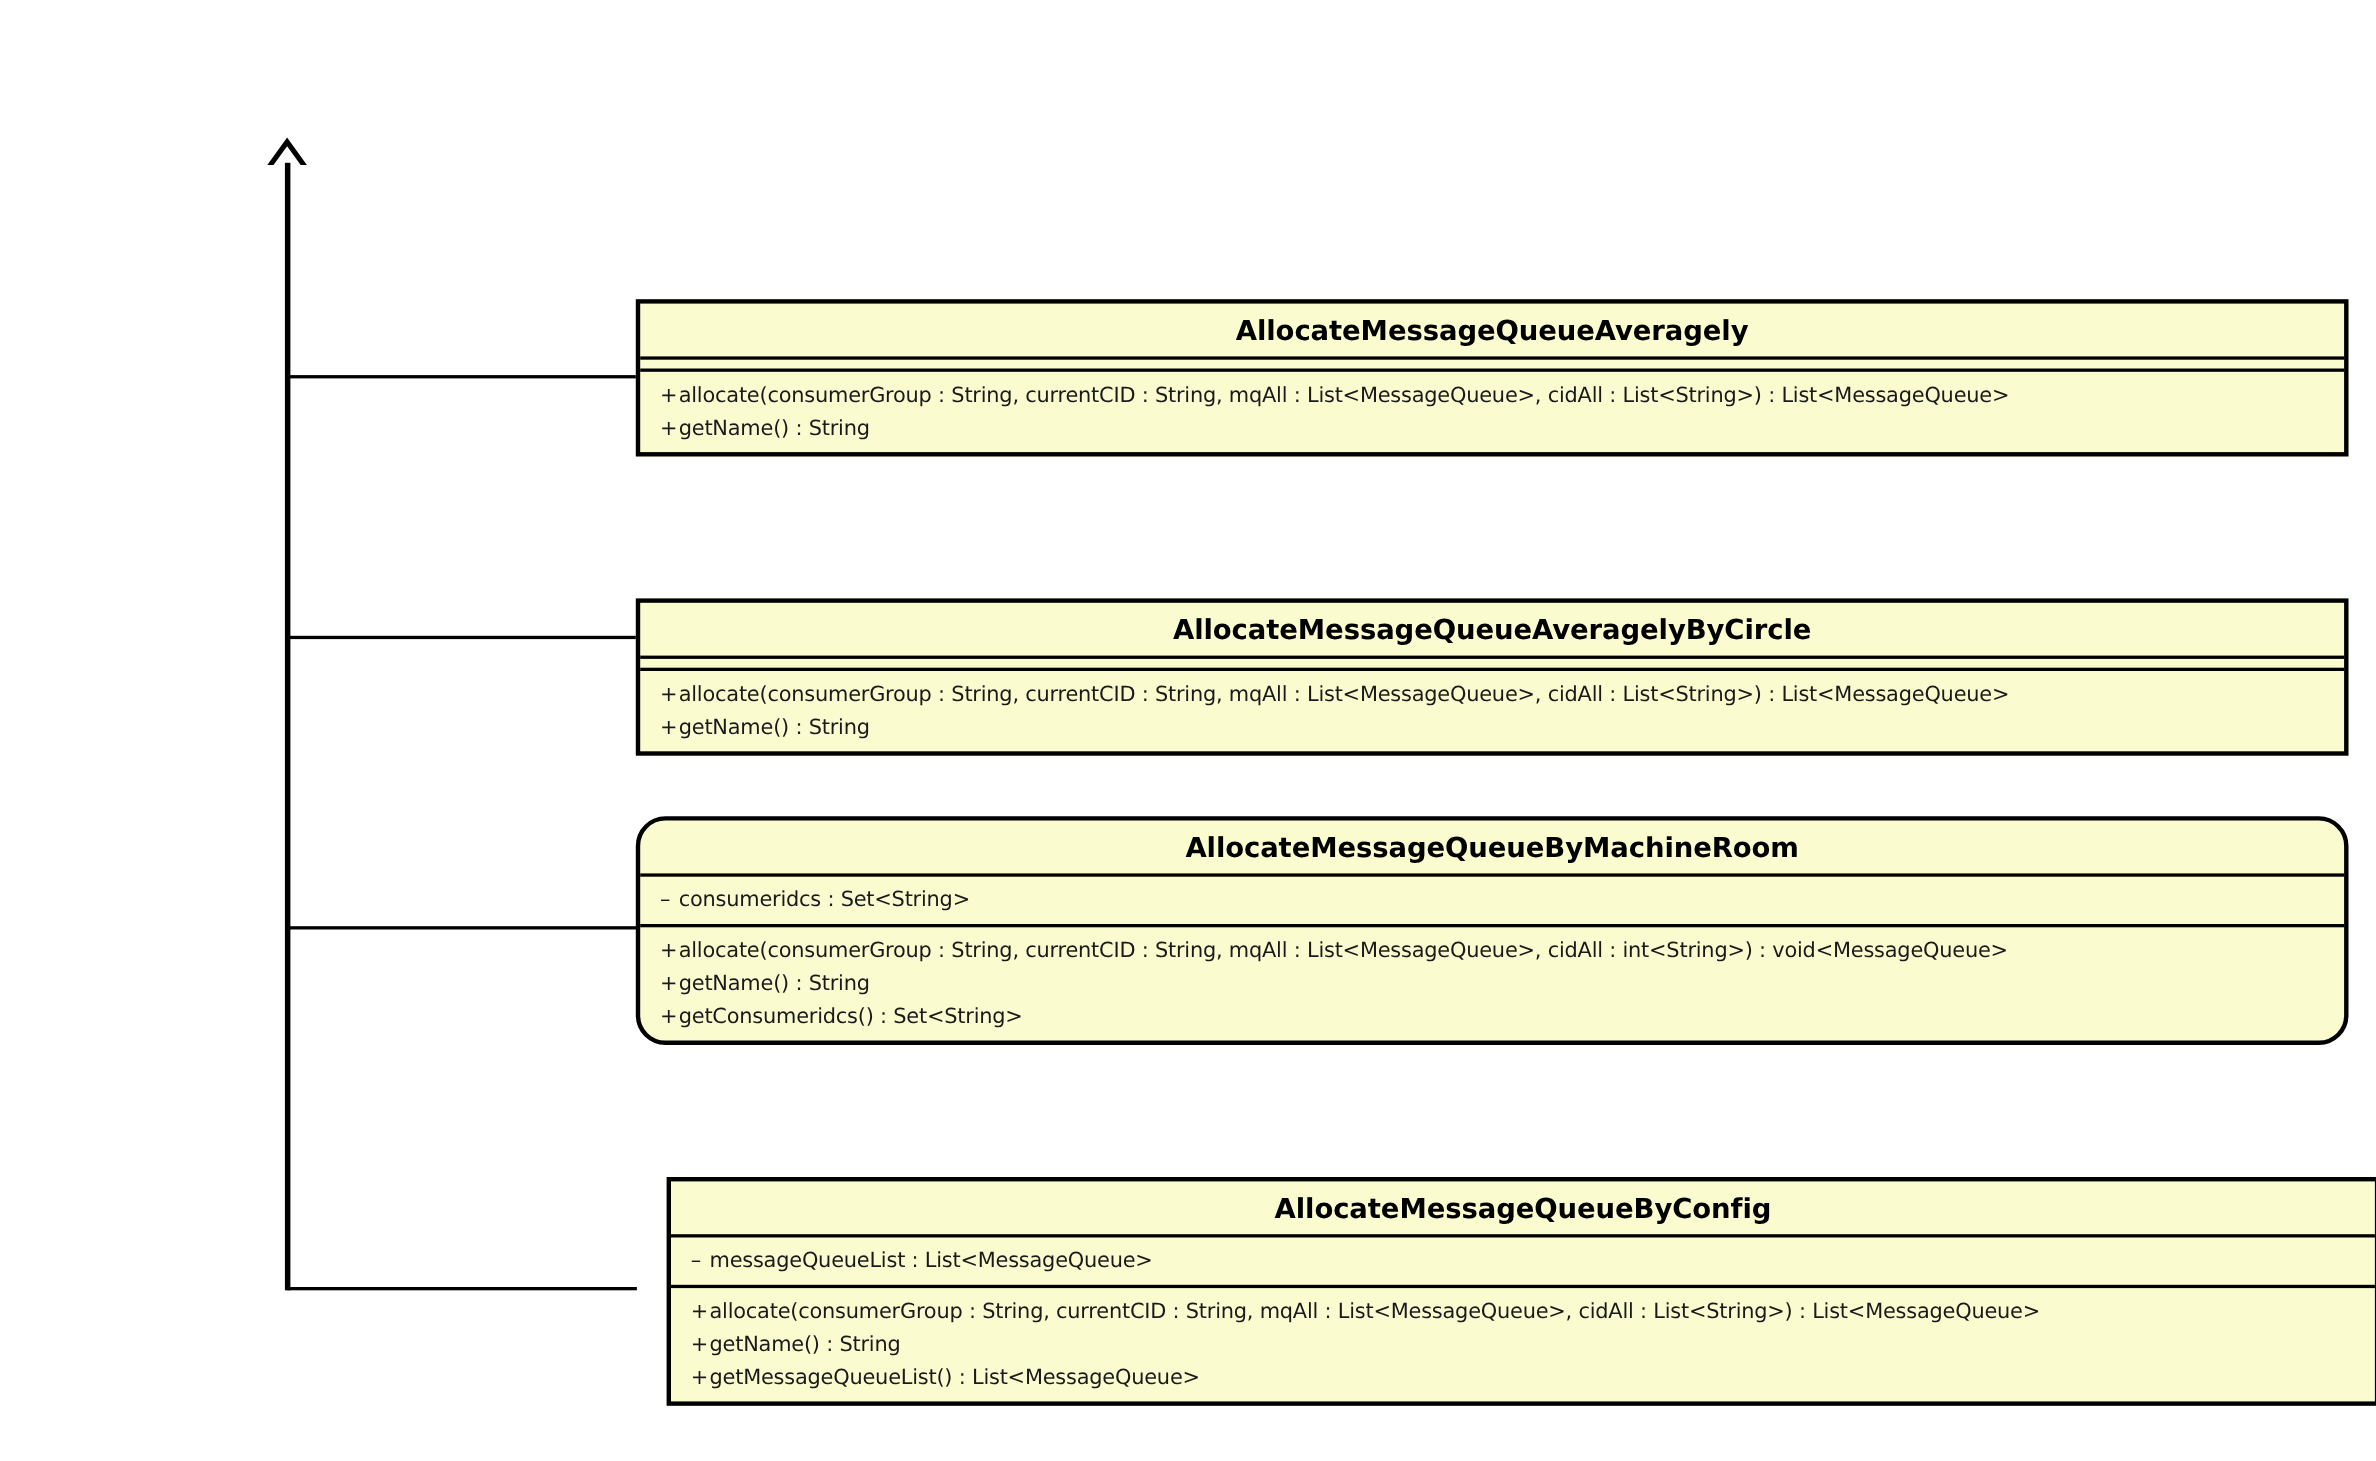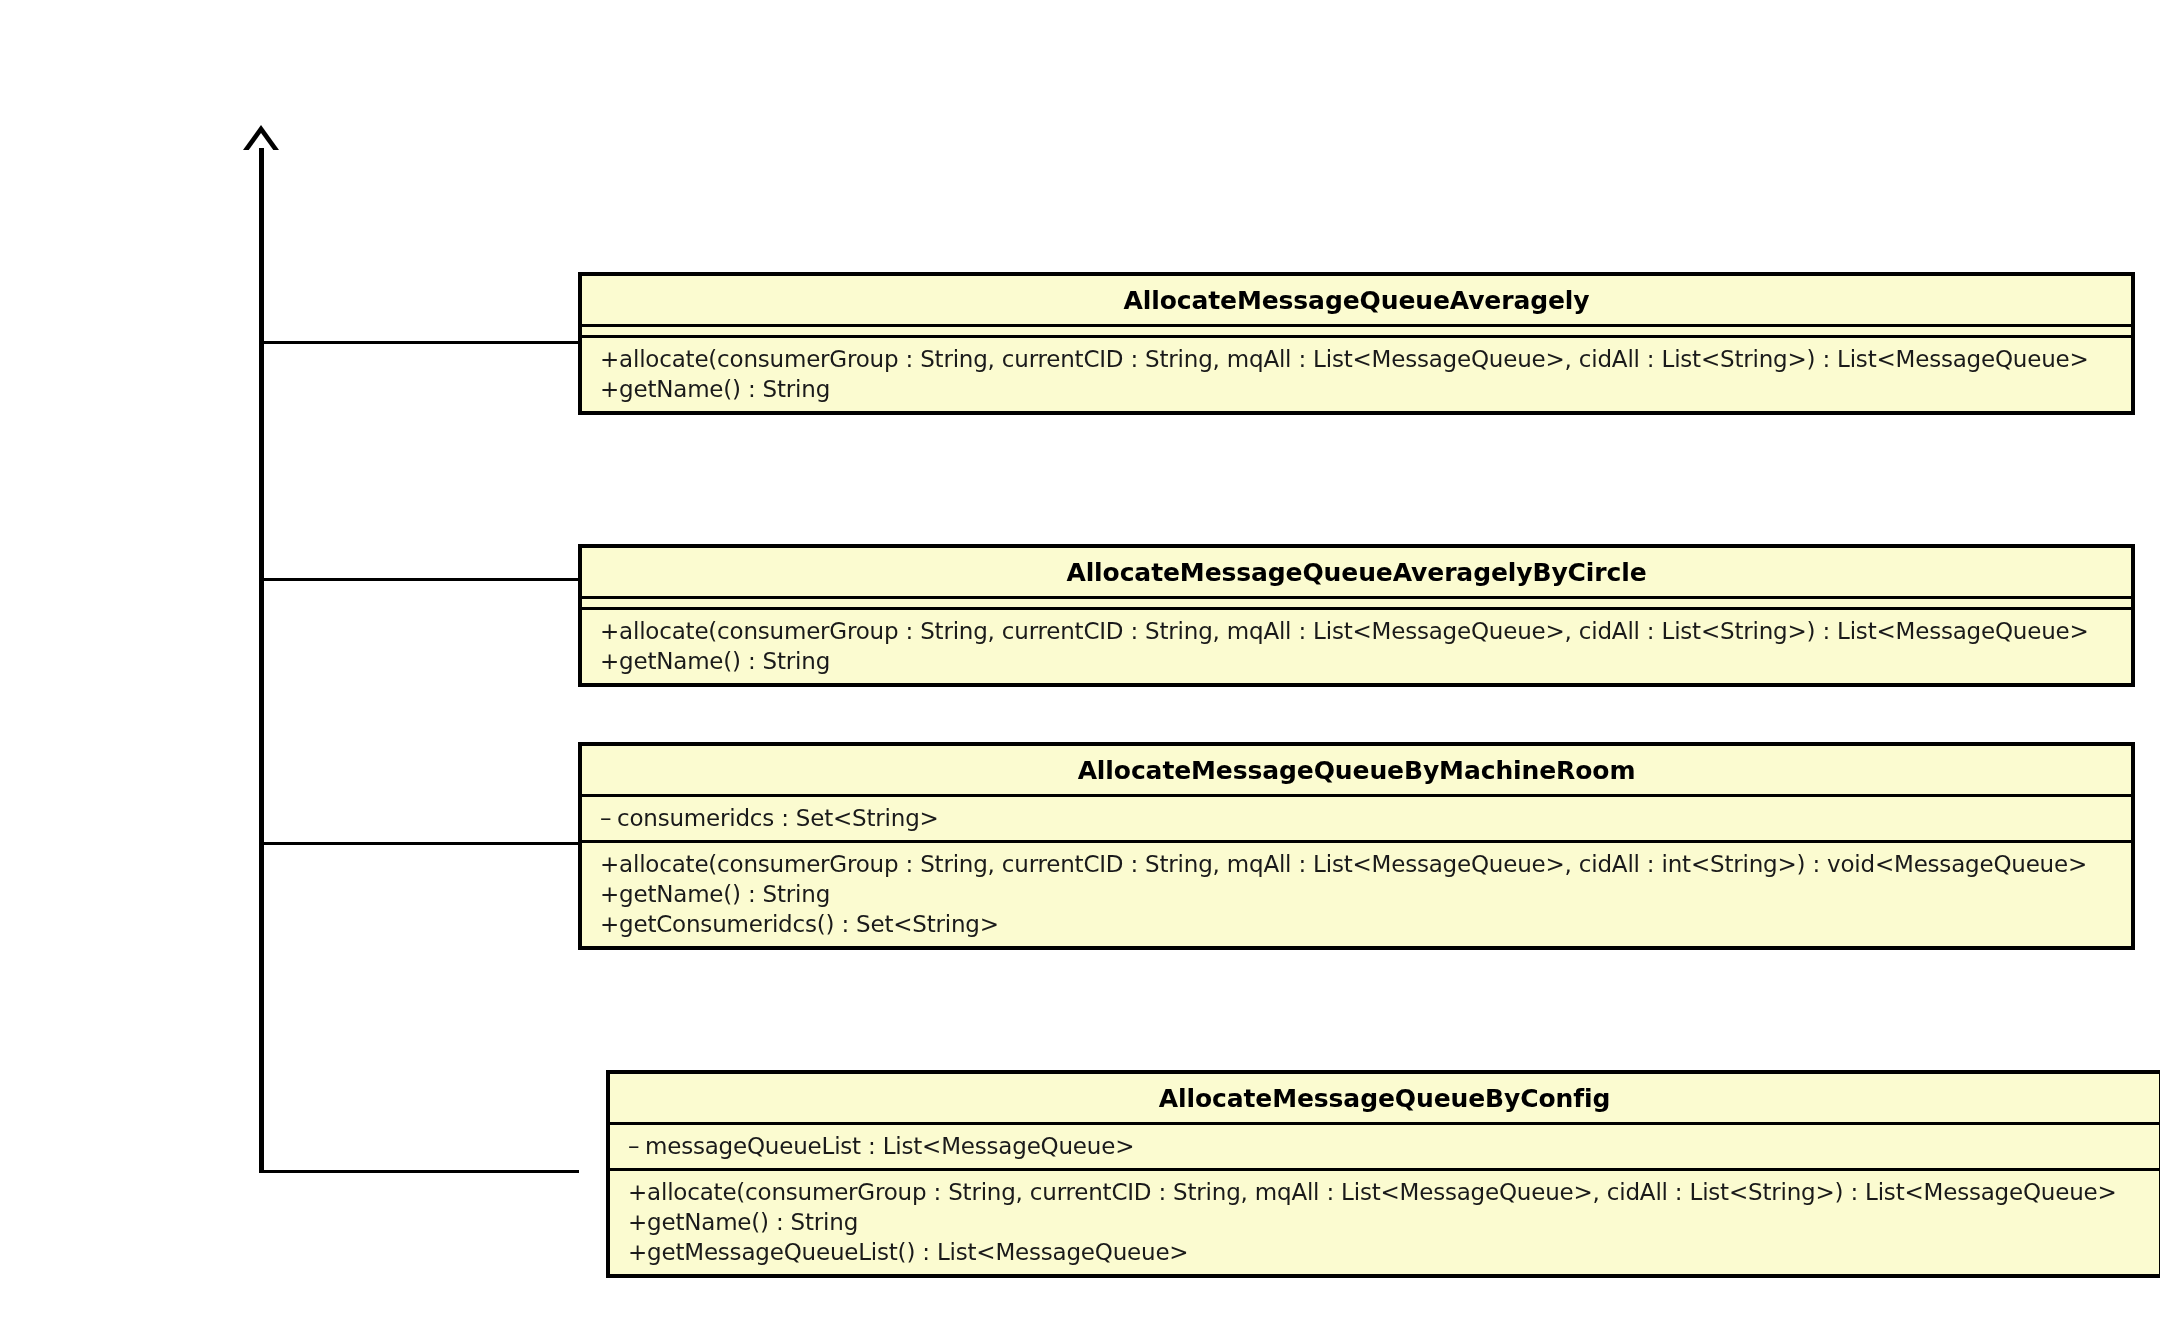--- a/index.html
+++ b/index.html
@@ -117,21 +117,21 @@
     margin: 0;
   }
   .compartment {
     padding: 6px 0 7px 0;
   }
   .compartment.empty {
     padding: 0;
     height: 8px;
   }
   .row {
-    font-size: 23px;
+    font-size: 19px;
     color: #1a1a1a;
     line-height: 30px;
     white-space: nowrap;
     padding-left: 18px;
     letter-spacing: -0.2px;
   }
   .row .vis {
     display: inline-block;
     min-width: 17px;
   }
@@ -165,21 +165,21 @@
     <div class="cls-title">AllocateMessageQueueAveragelyByCircle</div>
     <div class="sep"></div>
     <div class="compartment empty"></div>
     <div class="sep"></div>
     <div class="compartment">
       <div class="row"><span class="vis">+</span><span>allocate(consumerGroup : String, currentCID : String, mqAll : List&lt;MessageQueue&gt;, cidAll : List&lt;String&gt;) : List&lt;MessageQueue&gt;</span></div>
       <div class="row"><span class="vis">+</span><span>getName() : String</span></div>
     </div>
   </div>
 
-  <div class="cls" id="cls2" style="top:742px;">
+  <div class="cls" id="cls2" style="top:742px;border-radius:27px;">
     <div class="cls-title">AllocateMessageQueueByMachineRoom</div>
     <div class="sep"></div>
     <div class="compartment">
       <div class="row"><span class="vis">–</span><span>consumeridcs : Set&lt;String&gt;</span></div>
     </div>
     <div class="sep"></div>
     <div class="compartment">
       <div class="row"><span class="vis">+</span><span>allocate(consumerGroup : String, currentCID : String, mqAll : List&lt;MessageQueue&gt;, cidAll : int&lt;String&gt;) : void&lt;MessageQueue&gt;</span></div>
       <div class="row"><span class="vis">+</span><span>getName() : String</span></div>
       <div class="row"><span class="vis">+</span><span>getConsumeridcs() : Set&lt;String&gt;</span></div>

